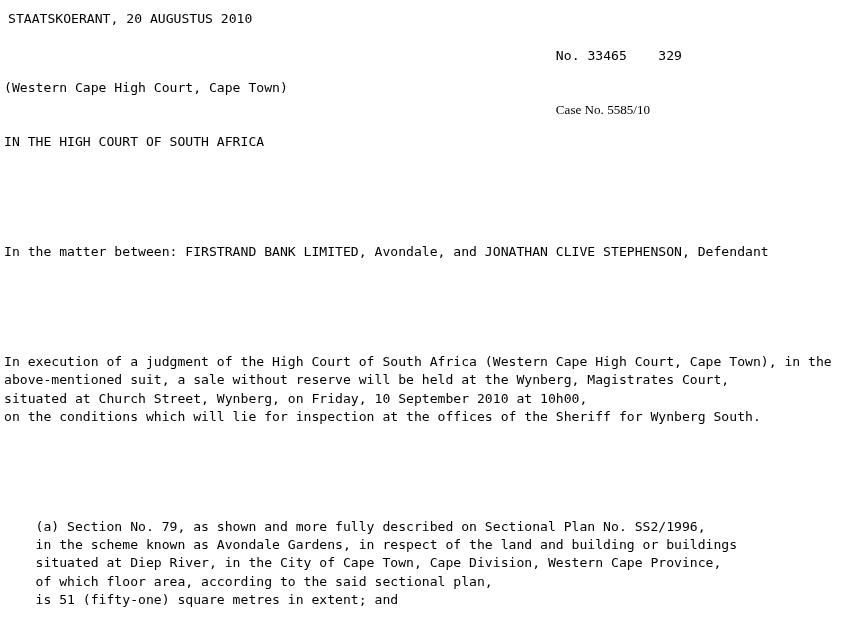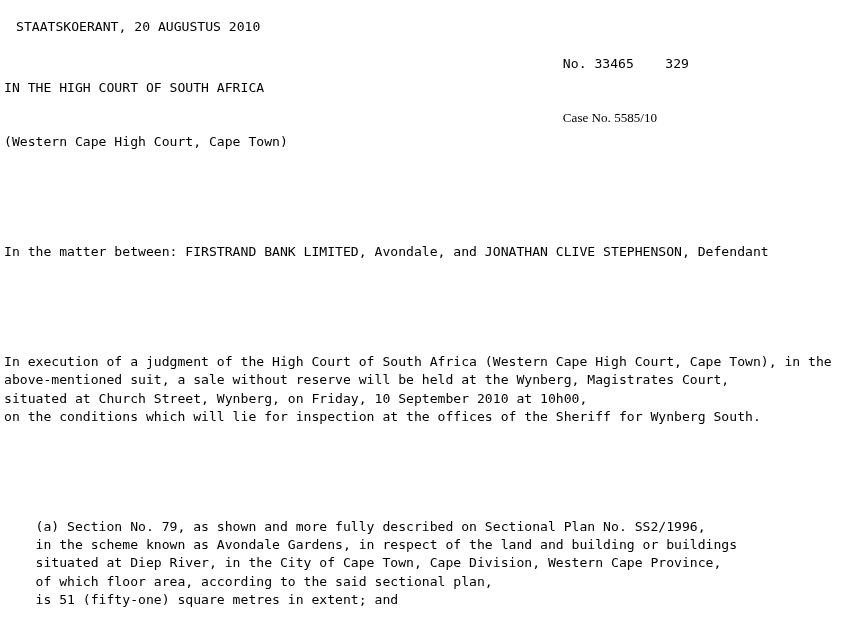--- a/index.html
+++ b/index.html
@@ -13,38 +13,38 @@
     font-family: "DejaVu Sans Mono", "Liberation Mono", monospace;
     font-size: 13.1px;
     line-height: 18.3px;
     color: #000000;
     overflow: hidden;
   }
   .page {
     position: relative;
     width: 704px;
     height: 640px;
-    padding: 12px;
+    padding: 4px;
     box-sizing: border-box;
   }
   .header-row {
     position: relative;
     height: 36px;
     padding-top: 6px;
     box-sizing: border-box;
   }
   .gazette-line {
     position: absolute;
     left: 4px;
     top: 6px;
     white-space: pre;
   }
   .ref-block {
     position: absolute;
-    right: 3px;
+    right: 18px;
     top: 6px;
     text-align: left;
     white-space: pre;
   }
   .ref-line-1 {
     white-space: pre;
   }
   .ref-line-2 {
     white-space: pre;
     font-family: Liberation Serif, serif;
@@ -73,22 +73,22 @@
 
   <div class="header-row">
     <div class="gazette-line">STAATSKOERANT, 20 AUGUSTUS 2010</div>
     <div class="ref-block">
       <div class="ref-line-1">No. 33465    329</div>
       <div class="ref-line-2">Case No. 5585/10</div>
     </div>
   </div>
 
   <div class="body-text">
+    <div class="blk">(Western Cape High Court, Cape Town)</div>
     <div class="blk">IN THE HIGH COURT OF SOUTH AFRICA</div>
-    <div class="blk">(Western Cape High Court, Cape Town)</div>
     <div class="spacer"></div>
     <div class="blk">In the matter between: FIRSTRAND BANK LIMITED, Avondale, and JONATHAN CLIVE STEPHENSON, Defendant</div>
     <div class="spacer"></div>
     <div class="blk">In execution of a judgment of the High Court of South Africa (Western Cape High Court, Cape Town), in the
 above-mentioned suit, a sale without reserve will be held at the Wynberg, Magistrates Court,
 situated at Church Street, Wynberg, on Friday, 10 September 2010 at 10h00,
 on the conditions which will lie for inspection at the offices of the Sheriff for Wynberg South.</div>
     <div class="spacer"></div>
     <div class="blk indent1">    (a) Section No. 79, as shown and more fully described on Sectional Plan No. SS2/1996,
     in the scheme known as Avondale Gardens, in respect of the land and building or buildings

